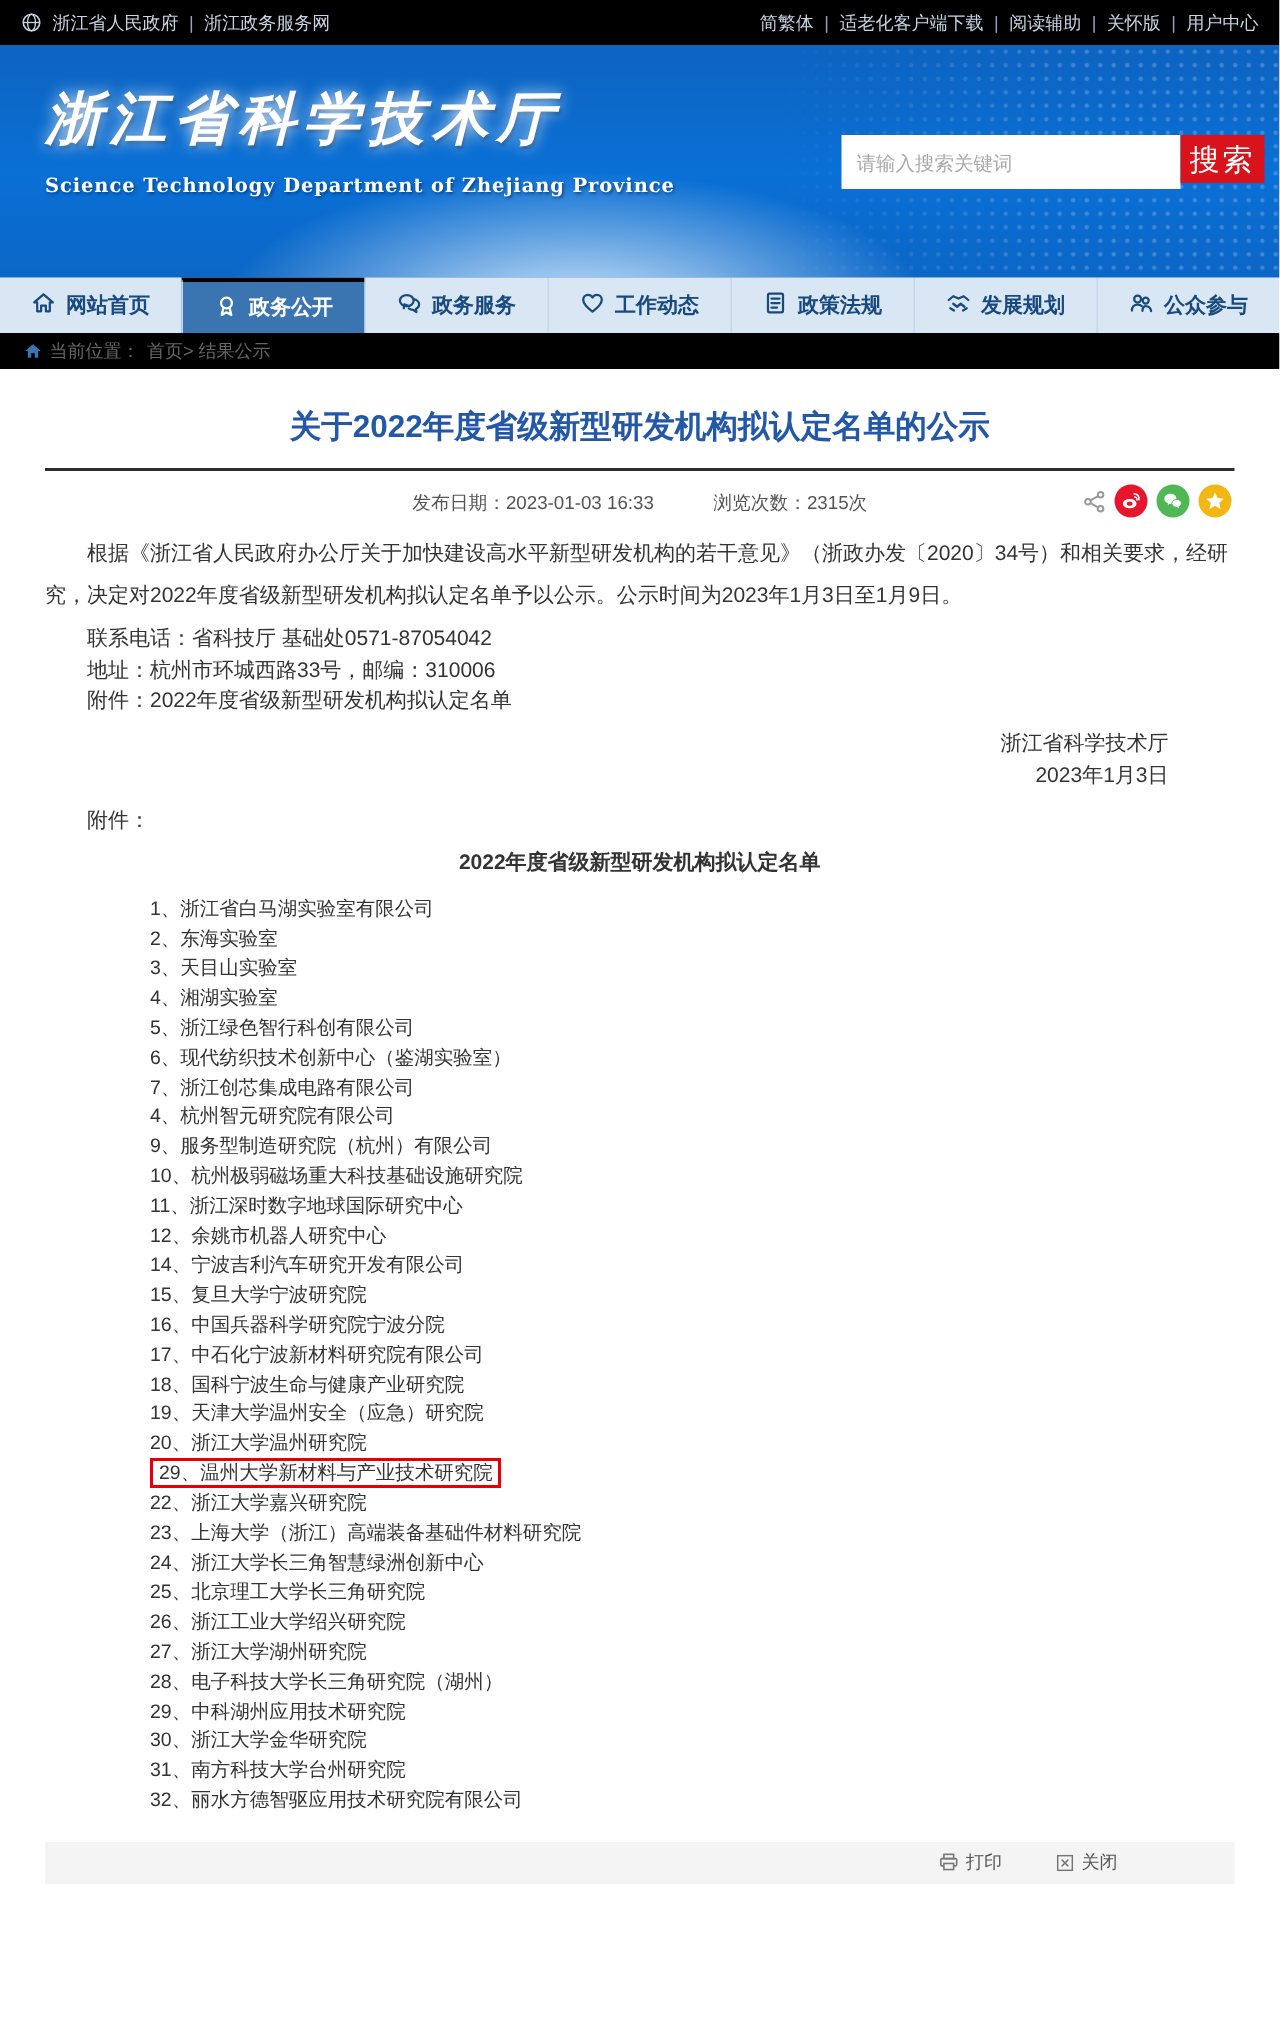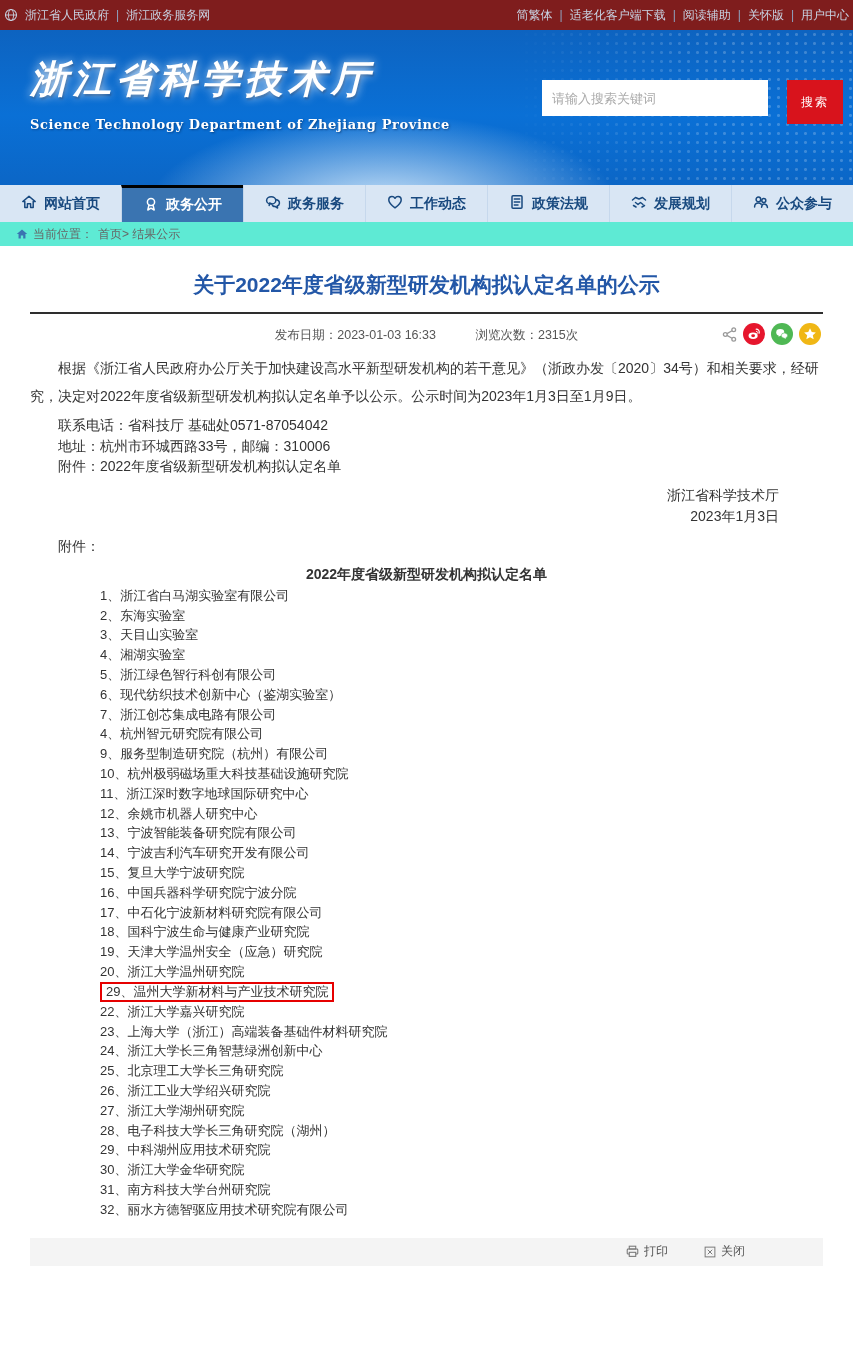--- a/index.html
+++ b/index.html
@@ -1,68 +1,68 @@
 <!DOCTYPE html>
 <html><head>
 <meta charset="utf-8">
 <style>
   html,body{margin:0;padding:0;background:#fff;}
   body{width:853px;font-family:"Liberation Sans","DejaVu Sans",sans-serif;-webkit-font-smoothing:antialiased;}
 
   
-  .topbar{height:30px;background:#7f1d1d;display:flex;align-items:center;justify-content:space-between;padding:0 4px;font-size:12px;color:#c8d3e3;}
+  .topbar{height:30px;background:#000000;display:flex;align-items:center;justify-content:space-between;padding:0 14px;font-size:12px;color:#c8d3e3;}
   .topbar .side{display:flex;align-items:center;}
   .tblink{cursor:pointer;white-space:nowrap;}
   .topbar .sep{margin:0 7px;color:#8fa3c0;}
   .globe{display:inline-flex;margin-right:7px;}
 
   
   .banner{height:155px;position:relative;overflow:hidden;
     background:
       radial-gradient(ellipse 430px 170px at 45% 115%, rgba(220,240,255,.95) 0%, rgba(220,240,255,0) 55%),
       linear-gradient(180deg,#0d63c0 0%,#0a70d6 55%,#0b66c6 100%);}
   .banner .dots{position:absolute;right:0;top:0;width:340px;height:100%;
     background-image:radial-gradient(circle 1.2px, rgba(255,255,255,.38) 1.2px, transparent 1.8px);
     background-size:9px 9px;opacity:.55;
     -webkit-mask-image:linear-gradient(90deg,transparent,#000 60%);mask-image:linear-gradient(90deg,transparent,#000 60%);}
   .site-title{position:absolute;left:30px;top:24px;color:#fff;z-index:2;}
   .site-title .zh{font-family:"DejaVu Serif","Liberation Serif",serif;font-size:38px;font-weight:bold;font-style:italic;letter-spacing:5px;text-shadow:0 0 10px rgba(255,255,255,.9),1px 2px 2px rgba(0,40,90,.5);}
   .site-title .en{font-family:"DejaVu Serif","Liberation Serif",serif;font-size:13px;font-weight:bold;letter-spacing:.6px;margin-top:12px;text-shadow:1px 1px 2px rgba(0,40,90,.6);}
-  .search{position:absolute;right:10px;top:50px;display:flex;z-index:2;}
+  .search{position:absolute;right:10px;top:60px;display:flex;z-index:2;}
   .search input{width:226px;height:36px;border:0;outline:none;padding:0 10px;font-size:13px;box-sizing:border-box;color:#333;font-family:inherit;}
   .search input::placeholder{color:#aaa;}
-  .search button{width:56px;height:44px;border:0;background:#d8131c;color:#fff;font-size:12px;cursor:pointer;font-family:inherit;letter-spacing:2px;margin-left:19px;}
+  .search button{width:56px;height:32px;border:0;background:#d8131c;color:#fff;font-size:20px;cursor:pointer;font-family:inherit;letter-spacing:2px;}
 
   
   .nav{display:flex;height:37px;background:#d9e6f4;}
   .nav-item{flex:1;display:flex;align-items:center;justify-content:center;gap:7px;font-size:14px;font-weight:bold;color:#18497f;cursor:pointer;border-left:1px solid #c6d8ec;box-sizing:border-box;}
   .nav-item:first-child{border-left:0;}
   .nav-item svg{width:16px;height:16px;stroke:currentColor;fill:none;stroke-width:1.5;stroke-linejoin:round;stroke-linecap:round;}
   .nav-item.active{background:#3a74b1;color:#fff;border-top:3px solid #000000;}
 
   
-  .breadcrumb{height:24px;background:#5eead4;display:flex;align-items:center;padding:0 16px;font-size:12px;color:#666;gap:5px;}
+  .breadcrumb{height:24px;background:#000000;display:flex;align-items:center;padding:0 16px;font-size:12px;color:#666;gap:5px;}
   .crumb-home svg{width:12px;height:12px;fill:#3a74b1;display:block;}
   .crumb-link{cursor:pointer;}
 
   
   .main{padding:0 30px;background:#fff;}
   .art-title{color:#2357a7;font-size:21px;font-weight:bold;text-align:center;margin:24px 10px 0;line-height:1.4;}
   .title-rule{border:0;border-top:2px solid #2e2e2e;margin:13px 0 0;}
   .meta{position:relative;text-align:center;font-size:12.5px;color:#555;padding:13px 0 6px;}
   .meta .mlabel{margin-left:36px;}
   .meta .mlabel:first-child{margin-left:0;}
   .share{position:absolute;right:2px;top:9px;display:flex;gap:6px;align-items:center;}
   .share .dot{width:22px;height:22px;border-radius:50%;display:flex;align-items:center;justify-content:center;cursor:pointer;color:#fff;}
   .share .plain{cursor:pointer;display:flex;align-items:center;}
   .body-text p{font-size:14px;color:#333;line-height:27.5px;text-indent:2em;margin:5px 0;}
   .contact div{font-size:14px;color:#333;line-height:20.5px;padding-left:2em;}
   .sig{text-align:right;font-size:14px;color:#333;line-height:21px;padding-right:44px;margin-top:8px;}
   .attach-label{font-size:14px;color:#333;line-height:22px;padding-left:2em;margin-top:8px;}
-  .list-title{text-align:center;font-size:14px;font-weight:bold;color:#333;margin:9px 0 2px;}
+  .list-title{text-align:center;font-size:14px;font-weight:bold;color:#333;margin:9px 0 12px;}
   .org{padding-left:70px;font-size:13px;color:#333;}
   .org-row{line-height:19.8px;}
   .org-row .hl{border:2px solid #e60000;padding:0 4px;display:inline-block;line-height:16px;}
 
   
   .toolbar{background:#f4f4f4;height:28px;display:flex;align-items:center;justify-content:flex-end;gap:36px;padding-right:78px;margin-top:18px;font-size:12px;color:#555;}
   .tool{display:flex;align-items:center;gap:5px;cursor:pointer;}
   .tool svg{display:block;}
 </style>
 </head>
@@ -237,21 +237,20 @@
       <div class="org-row">3、天目山实验室</div>
       <div class="org-row">4、湘湖实验室</div>
       <div class="org-row">5、浙江绿色智行科创有限公司</div>
       <div class="org-row">6、现代纺织技术创新中心（鉴湖实验室）</div>
       <div class="org-row">7、浙江创芯集成电路有限公司</div>
       <div class="org-row">4、杭州智元研究院有限公司</div>
       <div class="org-row">9、服务型制造研究院（杭州）有限公司</div>
       <div class="org-row">10、杭州极弱磁场重大科技基础设施研究院</div>
       <div class="org-row">11、浙江深时数字地球国际研究中心</div>
       <div class="org-row">12、余姚市机器人研究中心</div>
-      <div class="org-row">13、宁波智能装备研究院有限公司</div>
       <div class="org-row">14、宁波吉利汽车研究开发有限公司</div>
       <div class="org-row">15、复旦大学宁波研究院</div>
       <div class="org-row">16、中国兵器科学研究院宁波分院</div>
       <div class="org-row">17、中石化宁波新材料研究院有限公司</div>
       <div class="org-row">18、国科宁波生命与健康产业研究院</div>
       <div class="org-row">19、天津大学温州安全（应急）研究院</div>
       <div class="org-row">20、浙江大学温州研究院</div>
       <div class="org-row"><span class="hl">29、温州大学新材料与产业技术研究院</span></div>
       <div class="org-row">22、浙江大学嘉兴研究院</div>
       <div class="org-row">23、上海大学（浙江）高端装备基础件材料研究院</div>

